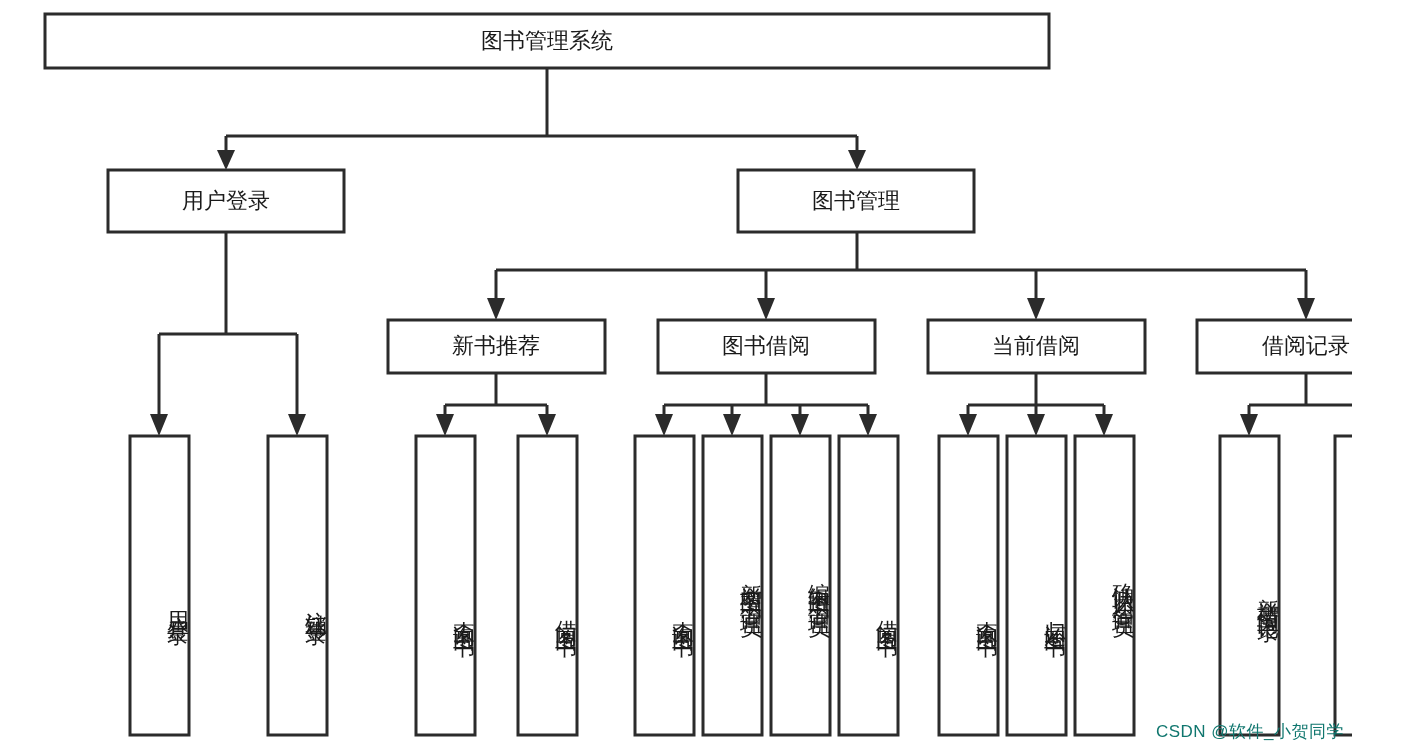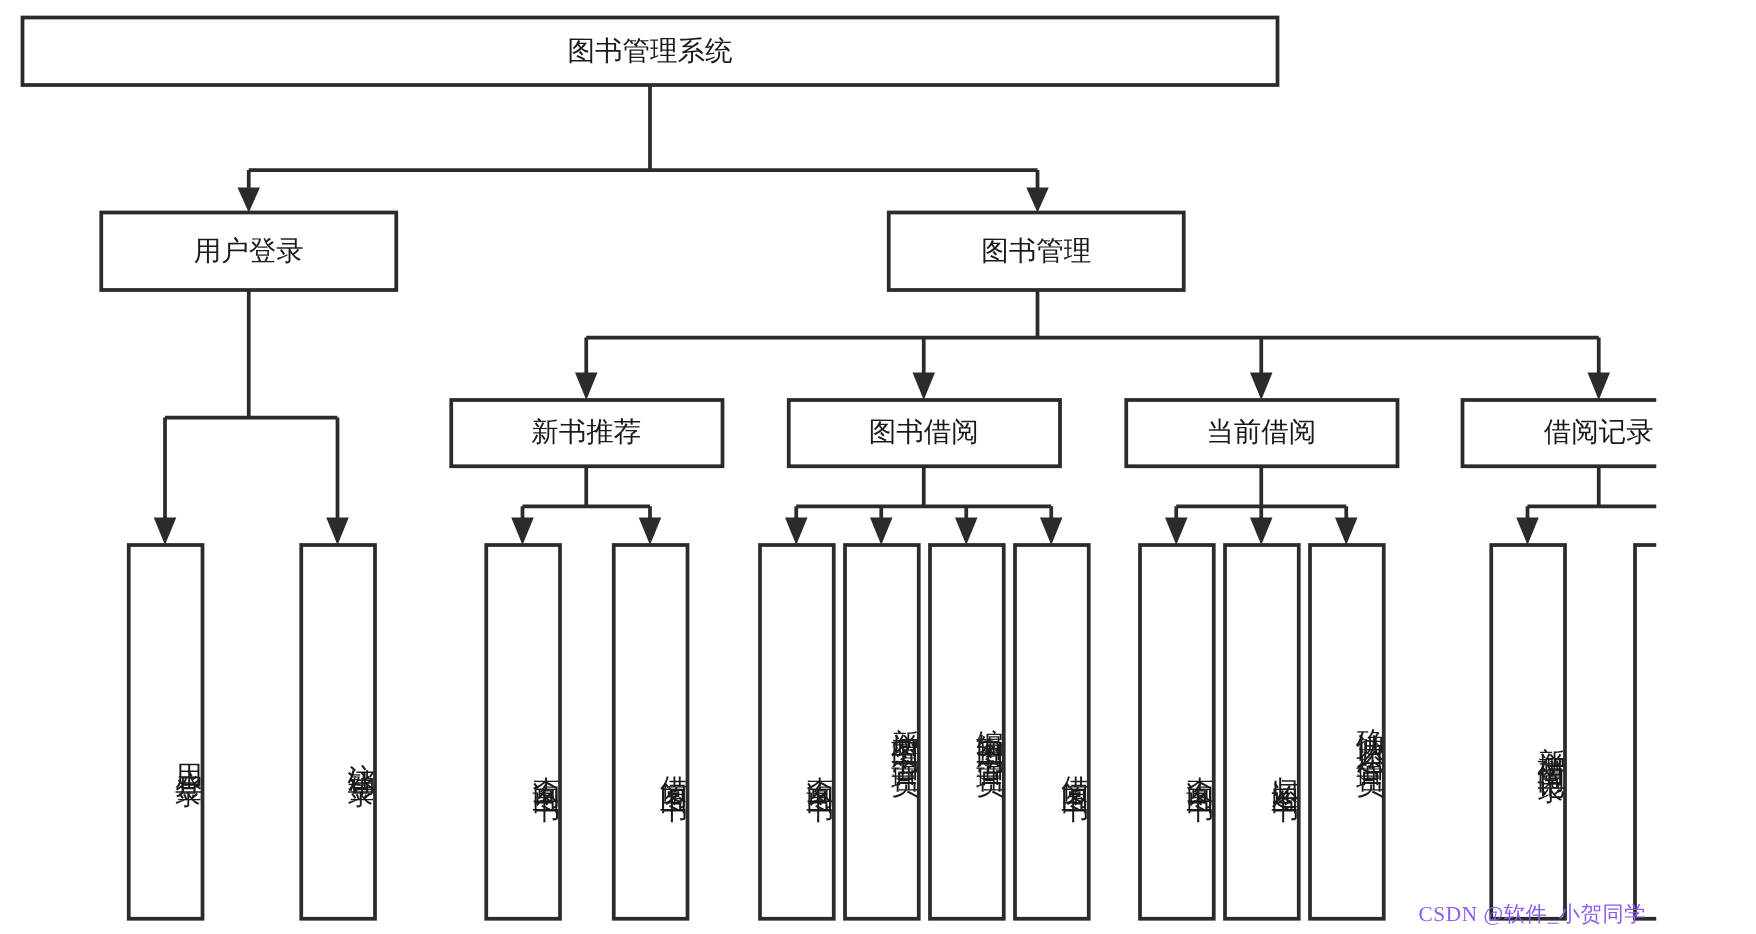--- a/index.html
+++ b/index.html
@@ -9,20 +9,21 @@
   }
   body {
     font-family: "Liberation Sans", "DejaVu Sans", sans-serif;
   }
   #diagram-root {
     position: relative;
     width: 1325px;
     height: 747px;
     background: #ffffff;
     overflow: hidden;
+    margin-left: 27px;
   }
   svg.diagram {
     position: absolute;
     left: 0;
     top: 0;
     width: 1405px;
     height: 747px;
     display: block;
   }
   .node-rect {
@@ -65,23 +66,23 @@
     white-space: nowrap;
     pointer-events: none;
     display: flex;
     align-items: flex-start;
     justify-content: center;
   }
   .watermark {
     position: absolute;
     right: 8px;
     bottom: 4px;
-    font-family: Liberation Serif, serif;
+    font-family: Liberation Sans, sans-serif;
     font-size: 17px;
-    color: #8b5cf6;
+    color: #0f766e;
     letter-spacing: 0.5px;
     white-space: nowrap;
   }
 </style>
 </head>
 <body>
 
 <div id="diagram-root">
 
   <svg class="diagram" viewBox="0 0 1405 747">

